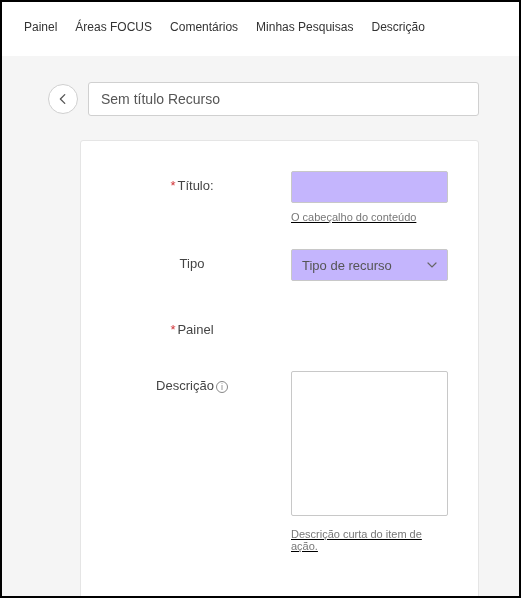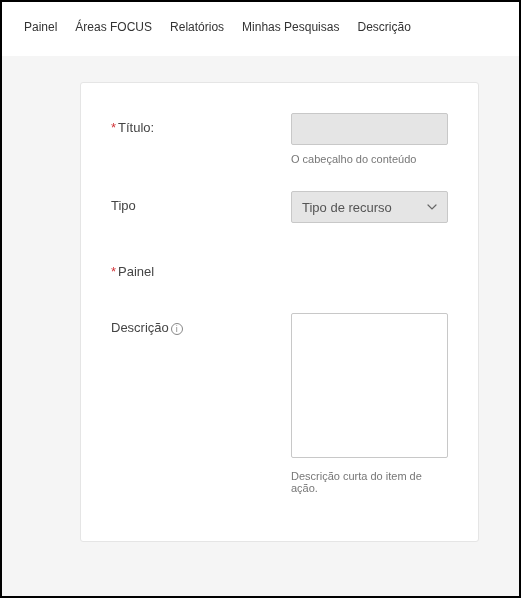--- a/index.html
+++ b/index.html
@@ -58,49 +58,49 @@
   margin: 0 40px 0 78px;
   padding: 30px 30px 30px 30px;
   min-height: 460px;
 }
 .form-row {
   display: flex;
   margin-bottom: 8px;
 }
 .field-label {
   width: 180px;
-  text-align: left;
+  text-align: center;
   padding-right: 18px;
   font-size: 13px;
   color: #444;
   padding-top: 7px;
 }
 .req { color: #d13438; margin-right: 2px; }
 .field-control { flex: 1; }
 .text-input, .select-box {
   width: 100%;
   height: 32px;
   border: 1px solid #c8c8c8;
   border-radius: 2px;
-  background: #e5e5e5;
+  background: #c4b5fd;
   padding: 0 10px;
   font-size: 13px;
   color: #555;
   display: flex;
   align-items: center;
   justify-content: space-between;
 }
 .select-box { cursor: pointer; }
 .chev { width: 10px; height: 10px; }
 .hint {
   font-size: 11px;
   color: #777;
   margin: 6px 0 26px 0;
 }
-.hint-wrap { margin-left: 180px; }
+.hint-wrap { margin-left: 180px; text-decoration: underline; }
 .spacer { height: 26px; }
 .textarea {
   width: 100%;
   height: 145px;
   border: 1px solid #c8c8c8;
   border-radius: 2px;
   background: #fff;
   resize: none;
   padding: 8px 10px;
   font-family: inherit;
@@ -117,27 +117,35 @@
   margin-left: 2px;
   vertical-align: middle;
 }
 </style>
 </head>
 <body>
 
 <div class="nav">
   <span>Painel</span>
   <span>Áreas FOCUS</span>
-  <span>Relatórios</span>
+  <span>Comentários</span>
   <span>Minhas Pesquisas</span>
   <span>Descrição</span>
 </div>
 
 <div class="workspace">
 
+  <div class="title-row">
+    <div class="back-btn">
+      <svg viewBox="0 0 16 16">
+        <path d="M10 3 L5 8 L10 13" stroke="#555" stroke-width="1.5" fill="none" stroke-linecap="round" stroke-linejoin="round"></path>
+      </svg>
+    </div>
+    <input class="title-input" type="text" value="Sem título Recurso" style="">
+  </div>
 
   <div class="card">
 
     <div class="form-row">
       <div class="field-label">
         <span class="req">*</span><span>Título:</span>
       </div>
       <div class="field-control">
         <input class="text-input" type="text" value="" style="">
       </div>

